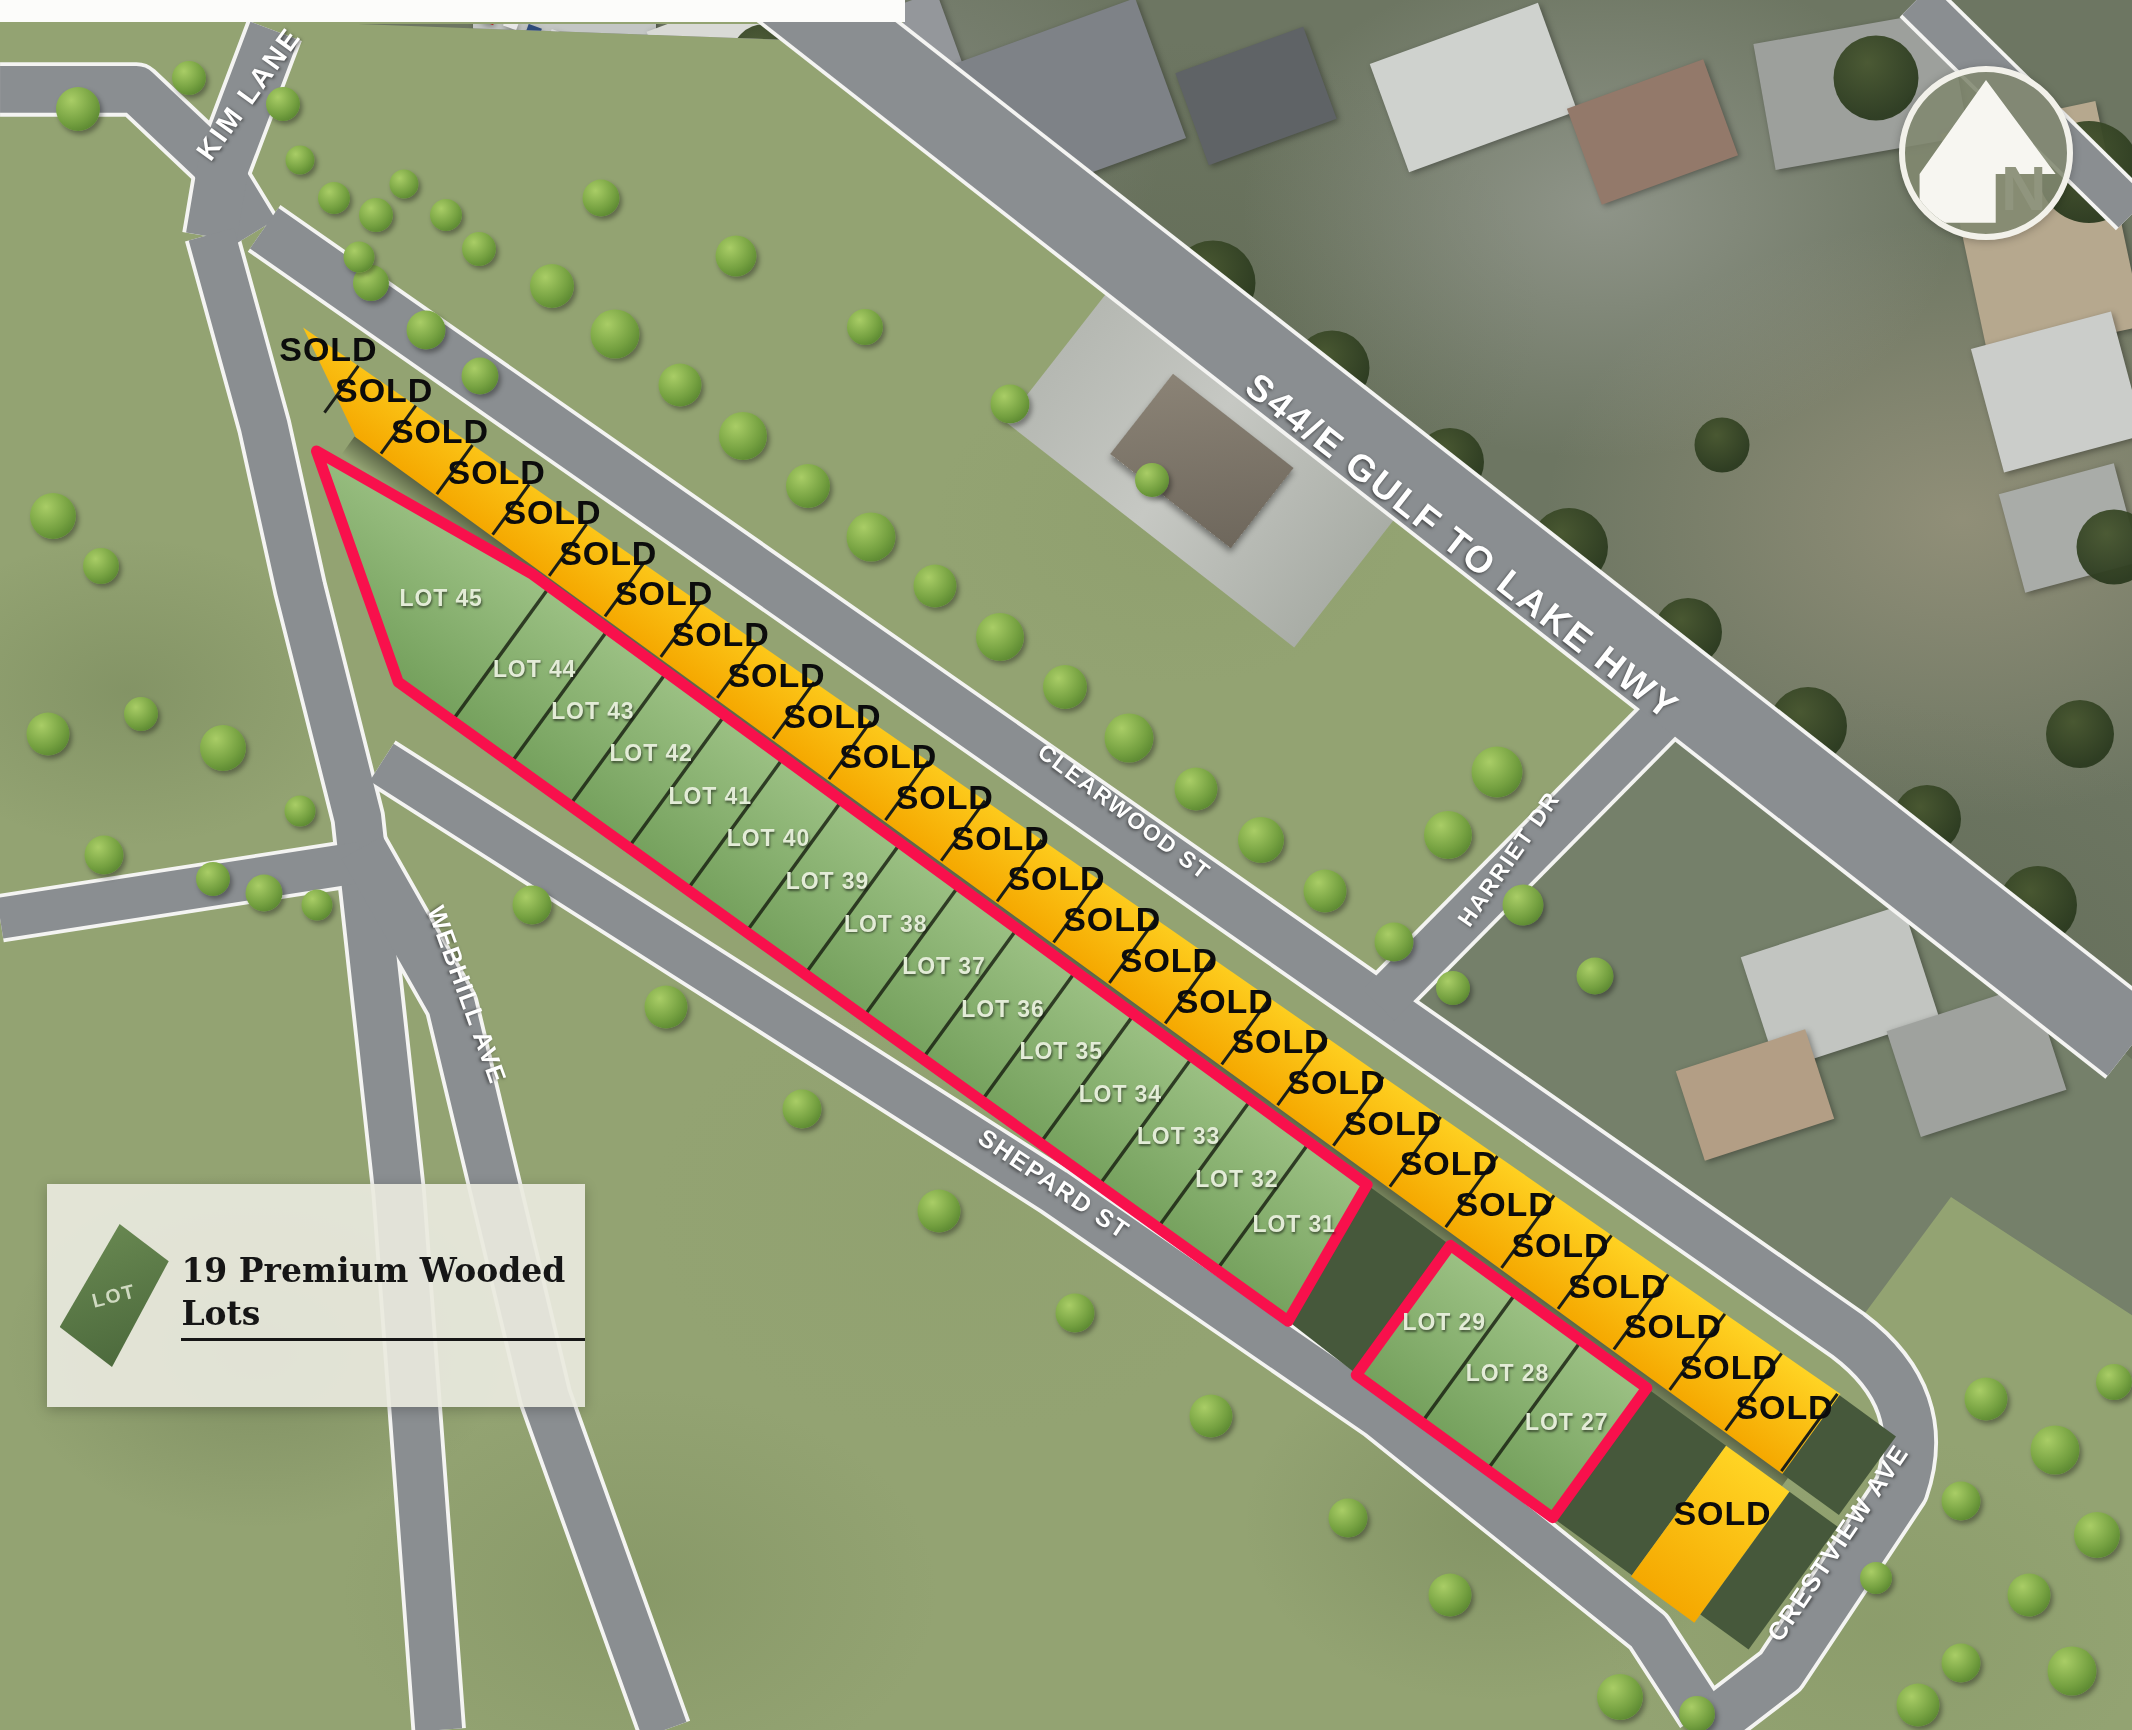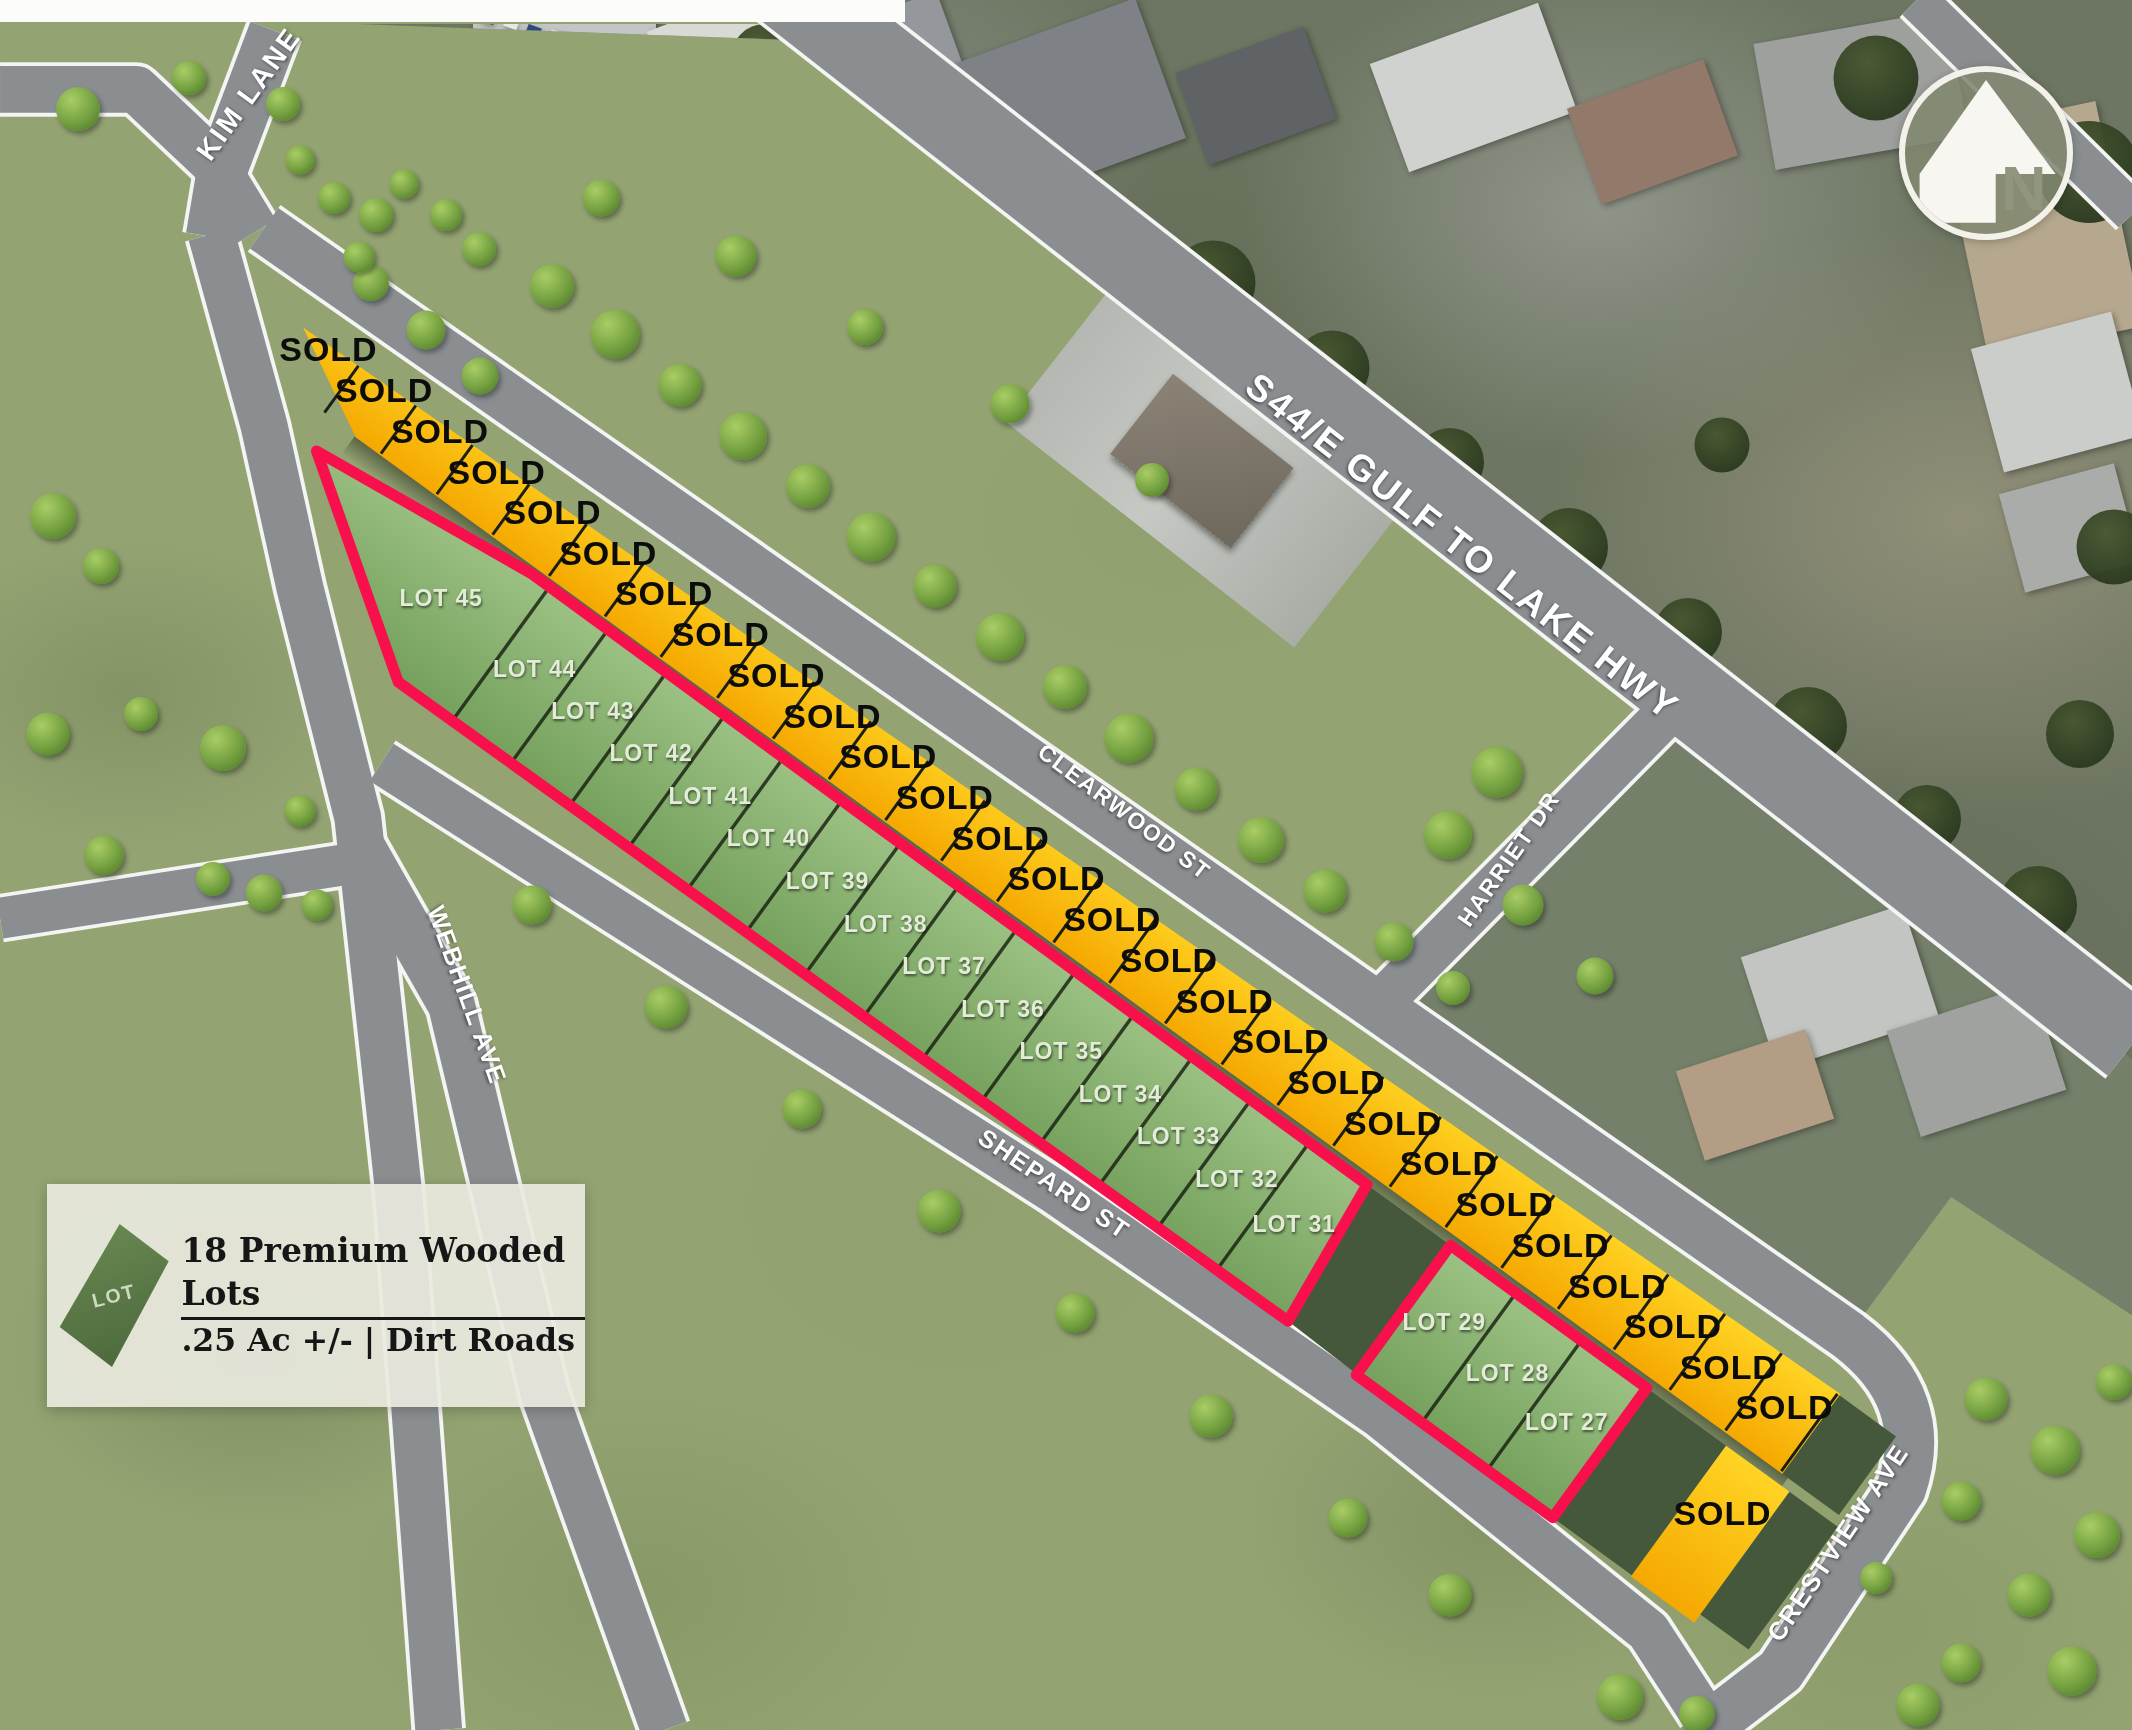--- a/index.html
+++ b/index.html
@@ -370,22 +370,21 @@
 
   <div class="topstrip"></div>
 
   <div class="legend">
     <div class="legend-icon-wrap">
       <div class="legend-icon">
         <span>LOT</span>
       </div>
     </div>
     <div class="legend-text">
-      <div class="legend-title">18 Premium Wooded Lots</div>
-      <div class="legend-line">.25 Ac +/- | Dirt Roads</div>
+      <div class="legend-title">19 Premium Wooded Lots</div>
     </div>
   </div>
 
   <div class="compass">
     <div class="arrow"></div>
     <div class="nletter">N</div>
   </div>
 </div>
 
 

